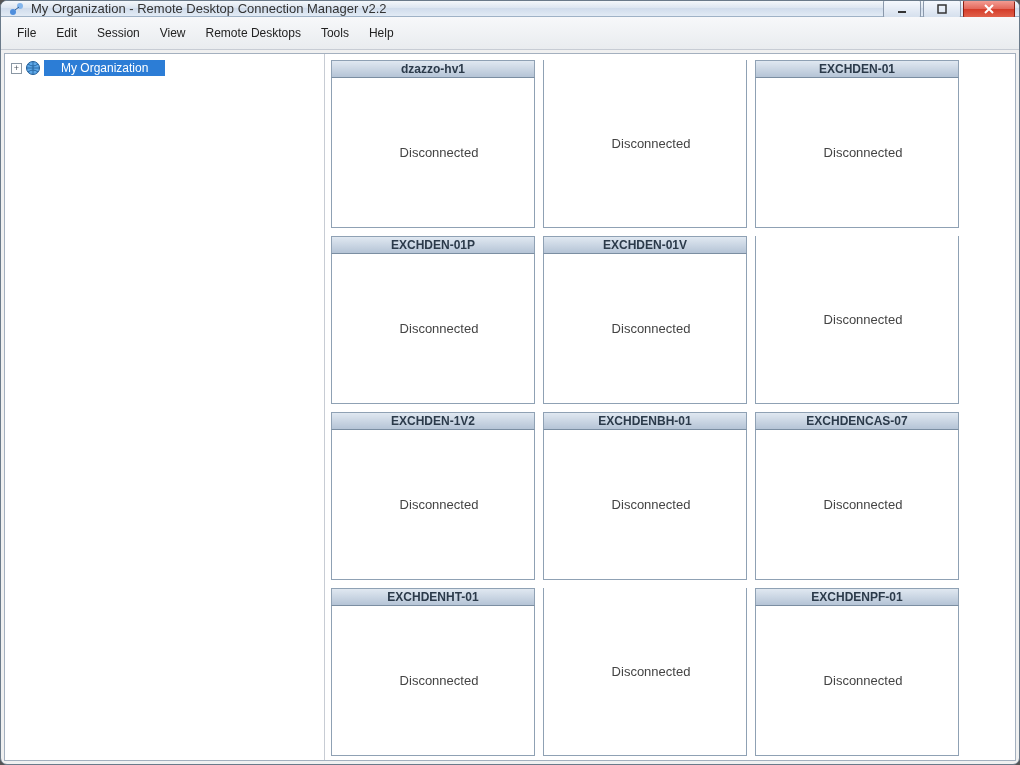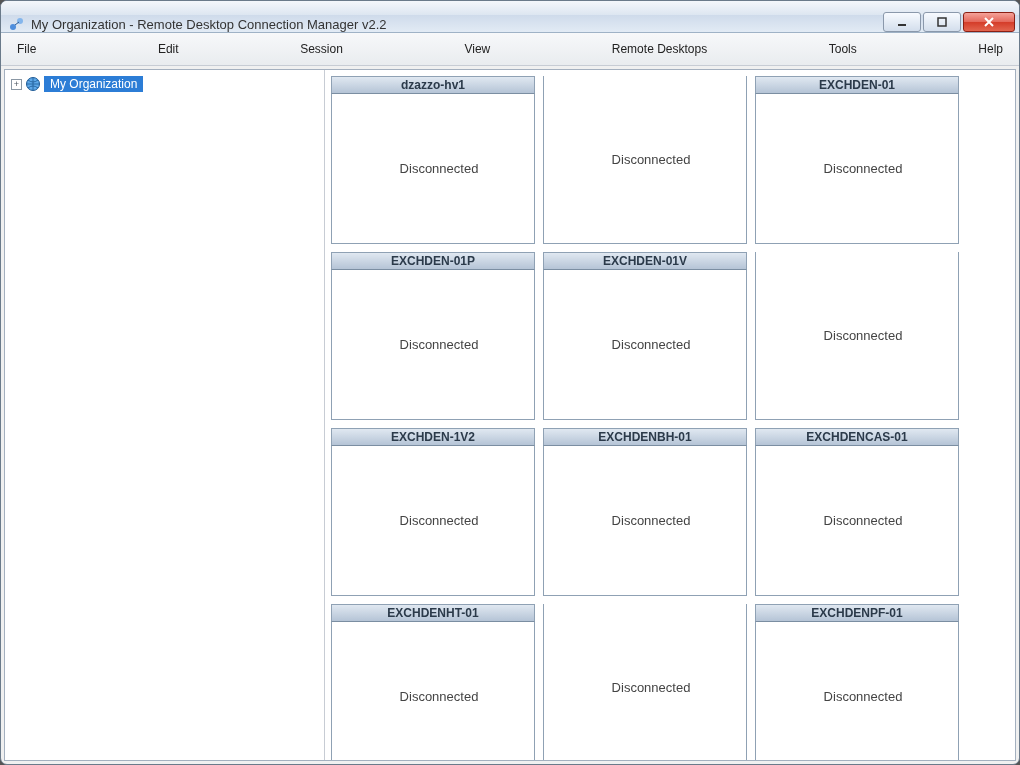--- a/index.html
+++ b/index.html
@@ -14,25 +14,25 @@
     width: 1020px;
     height: 765px;
     background: #f0f0f0;
     border: 1px solid #6a7a8a;
     border-radius: 7px;
     display: flex;
     flex-direction: column;
     overflow: hidden;
   }
   .titlebar {
-    height: 32px;
+    height: 16px;
     background: linear-gradient(to bottom,#f4f7fb 0%,#dde6f1 45%,#cfdbeb 46%,#e2ebf5 100%);
     border-bottom: 1px solid #9fb2c6;
     display: flex;
-    align-items: flex-end;
+    align-items: center;
     padding: 0 4px 0 8px;
   }
   .titlebar .app-icon {
     width: 16px; height: 16px;
     margin-right: 6px;
     flex-shrink: 0;
   }
   .titlebar .title {
     flex: 1;
     color: #333;
@@ -55,21 +55,20 @@
     color: #fff;
     font-weight: bold;
   }
   .menubar {
     height: 24px;
     background: linear-gradient(to bottom,#f7f8fa,#e9ecef);
     border-bottom: 1px solid #c7ccd4;
     display: flex;
     align-items: center;
     padding: 16px 6px;
-    justify-content: space-between;
   }
   .menubar .menu-item {
     padding: 3px 10px;
     color: #222;
     cursor: default;
   }
   .client {
     flex: 1;
     display: flex;
     background: #fff;
@@ -115,21 +114,21 @@
     width: 11px; height: 11px;
     border: 1px solid #8a97a4;
     background: #fff;
     display: flex; align-items: center; justify-content: center;
     font-size: 9px; line-height: 1;
     color: #4f5963;
     margin-right: 3px;
     flex-shrink: 0;
   }
   .node-icon { width: 16px; height: 16px; margin-right: 3px; flex-shrink: 0; }
-  .node-label { padding: 1px 6px; color: #222; }
+  .node-label { padding: 1px 17px; color: #222; }
   .node-label.selected { background: #2c7dd6; color: #fff; }
   
   .grid-panel {
     flex: 1;
     overflow-y: scroll;
     padding: 6px;
     display: flex;
     flex-wrap: wrap;
     align-content: flex-start;
     gap: 8px;
@@ -254,21 +253,21 @@
         </div>
         <div class="thumb">
           <div class="thumb-title">EXCHDEN-1V2</div>
           <div class="thumb-body">Disconnected</div>
         </div>
         <div class="thumb">
           <div class="thumb-title">EXCHDENBH-01</div>
           <div class="thumb-body">Disconnected</div>
         </div>
         <div class="thumb">
-          <div class="thumb-title">EXCHDENCAS-01</div>
+          <div class="thumb-title">EXCHDENCAS-07</div>
           <div class="thumb-body">Disconnected</div>
         </div>
         <div class="thumb">
           <div class="thumb-title">EXCHDENHT-01</div>
           <div class="thumb-body">Disconnected</div>
         </div>
         <div class="thumb">
           <div class="thumb-body">Disconnected</div>
         </div>
         <div class="thumb">

